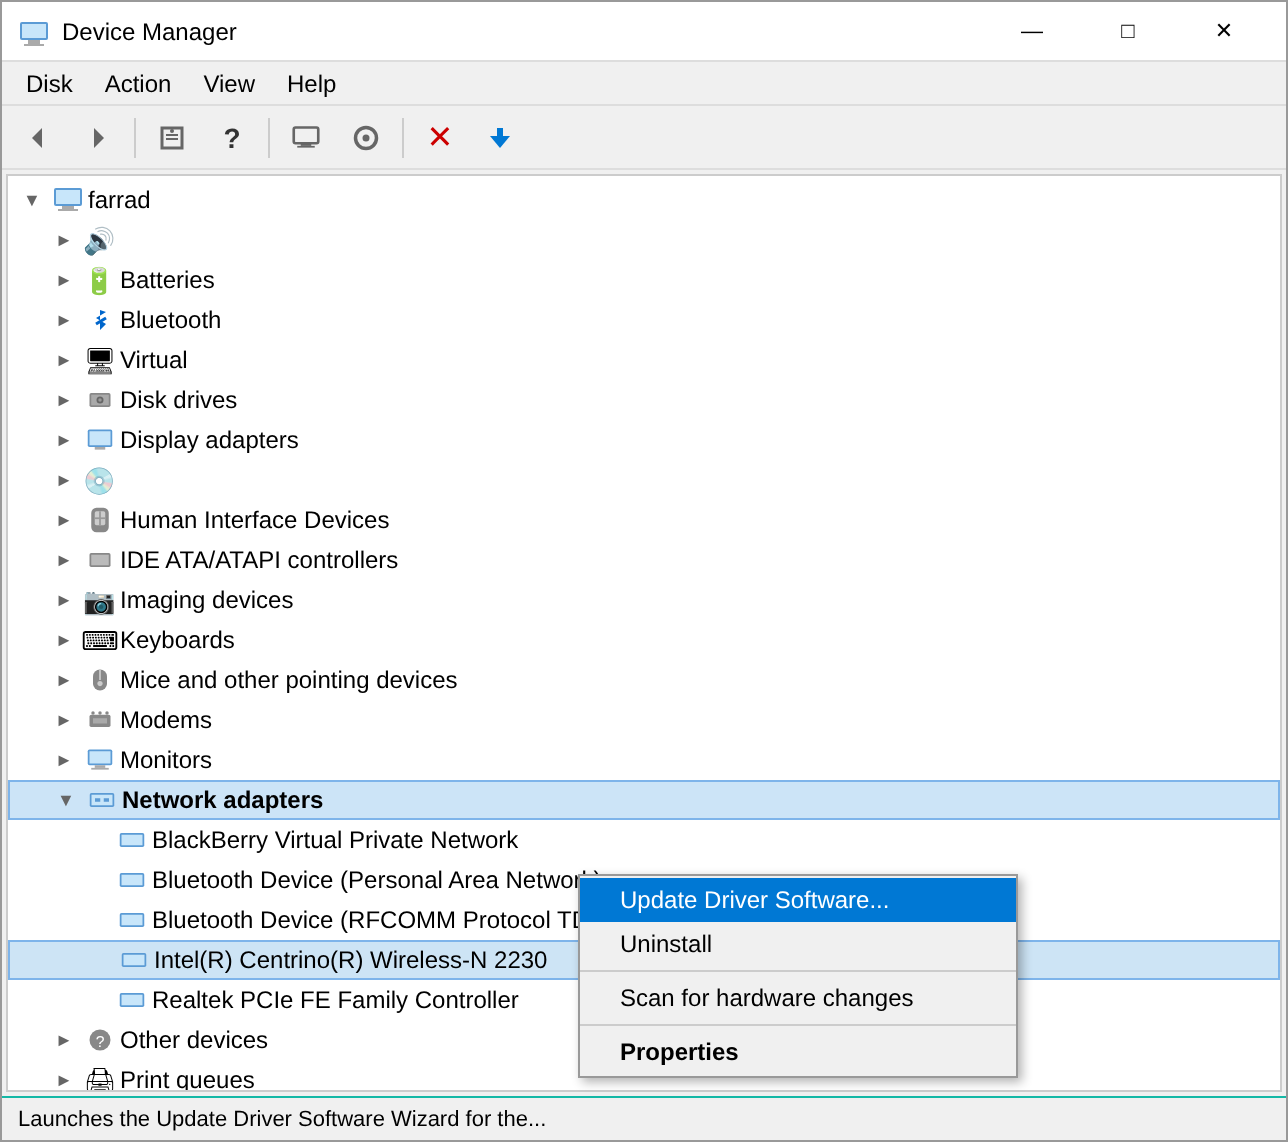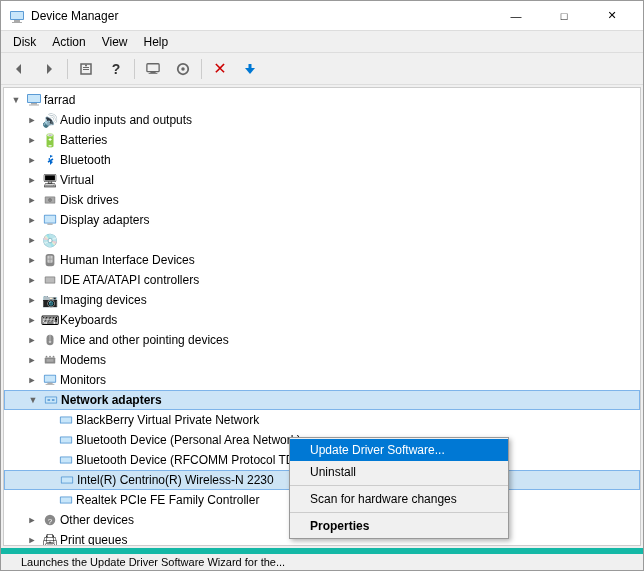--- a/index.html
+++ b/index.html
@@ -164,24 +164,24 @@
       flex-shrink: 0;
     }
 
     .tree-label {
       font-size: 12px;
     }
 
     .status-bar {
       height: 22px;
       background: #f0f0f0;
-      border-top: 6px solid #14b8a6;
-      display: flex;
-      align-items: center;
-      padding: 0 20px;
+      border-top: 1px solid #14b8a6;
+      display: flex;
+      align-items: center;
+      padding: 0 8px;
       font-size: 11px;
     }
 
     
     .context-menu {
       position: absolute;
       left: 288px;
       top: 352px;
       background: #f0f0f0;
       border: 1px solid #999;
@@ -294,21 +294,20 @@
             <rect x="3" y="12.5" width="10" height="1" fill="#aaa"></rect>
           </svg>
         </span>
         <span class="tree-label">farrad</span>
       </div>
 
       <div class="tree-item">
         <span class="tree-indent" style="width:20px;"></span>
         <span class="expand-btn">►</span>
         <span class="tree-icon">🔊</span>
-        <span class="tree-label">Audio inputs and outputs</span>
       </div>
 
       <div class="tree-item">
         <span class="tree-indent" style="width:20px;"></span>
         <span class="expand-btn">►</span>
         <span class="tree-icon">🔋</span>
         <span class="tree-label">Batteries</span>
       </div>
 
       <div class="tree-item">

